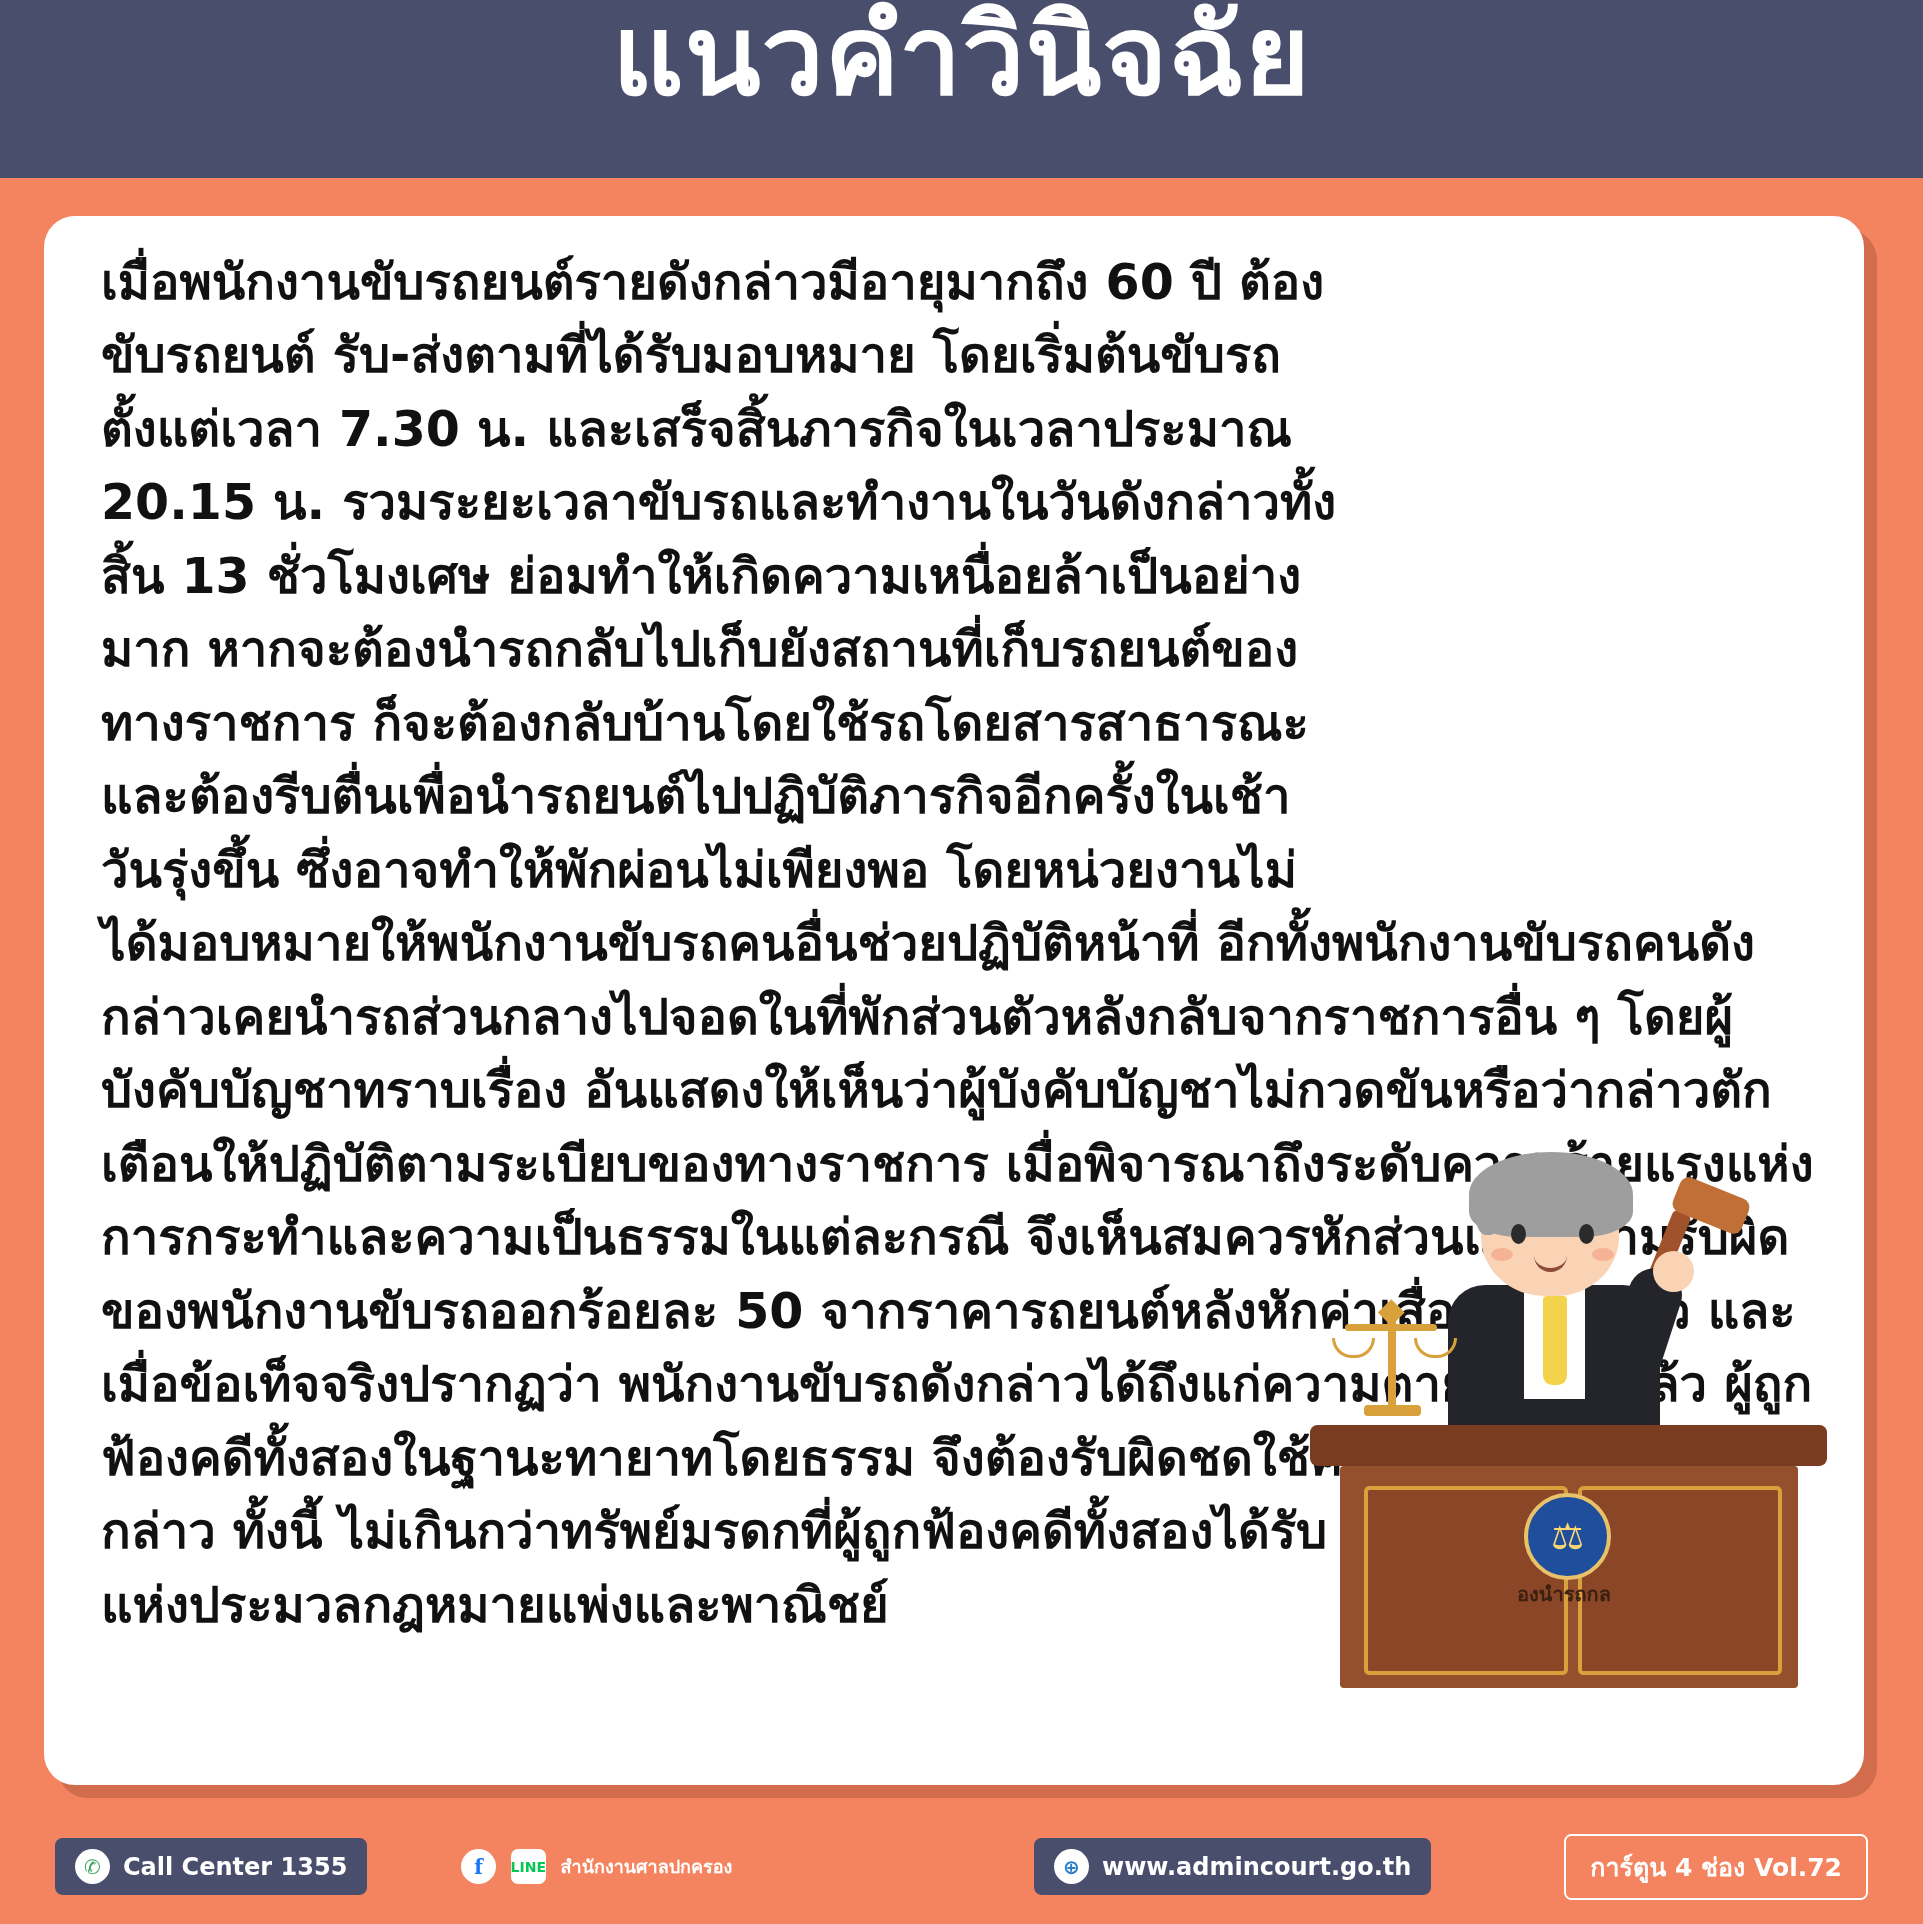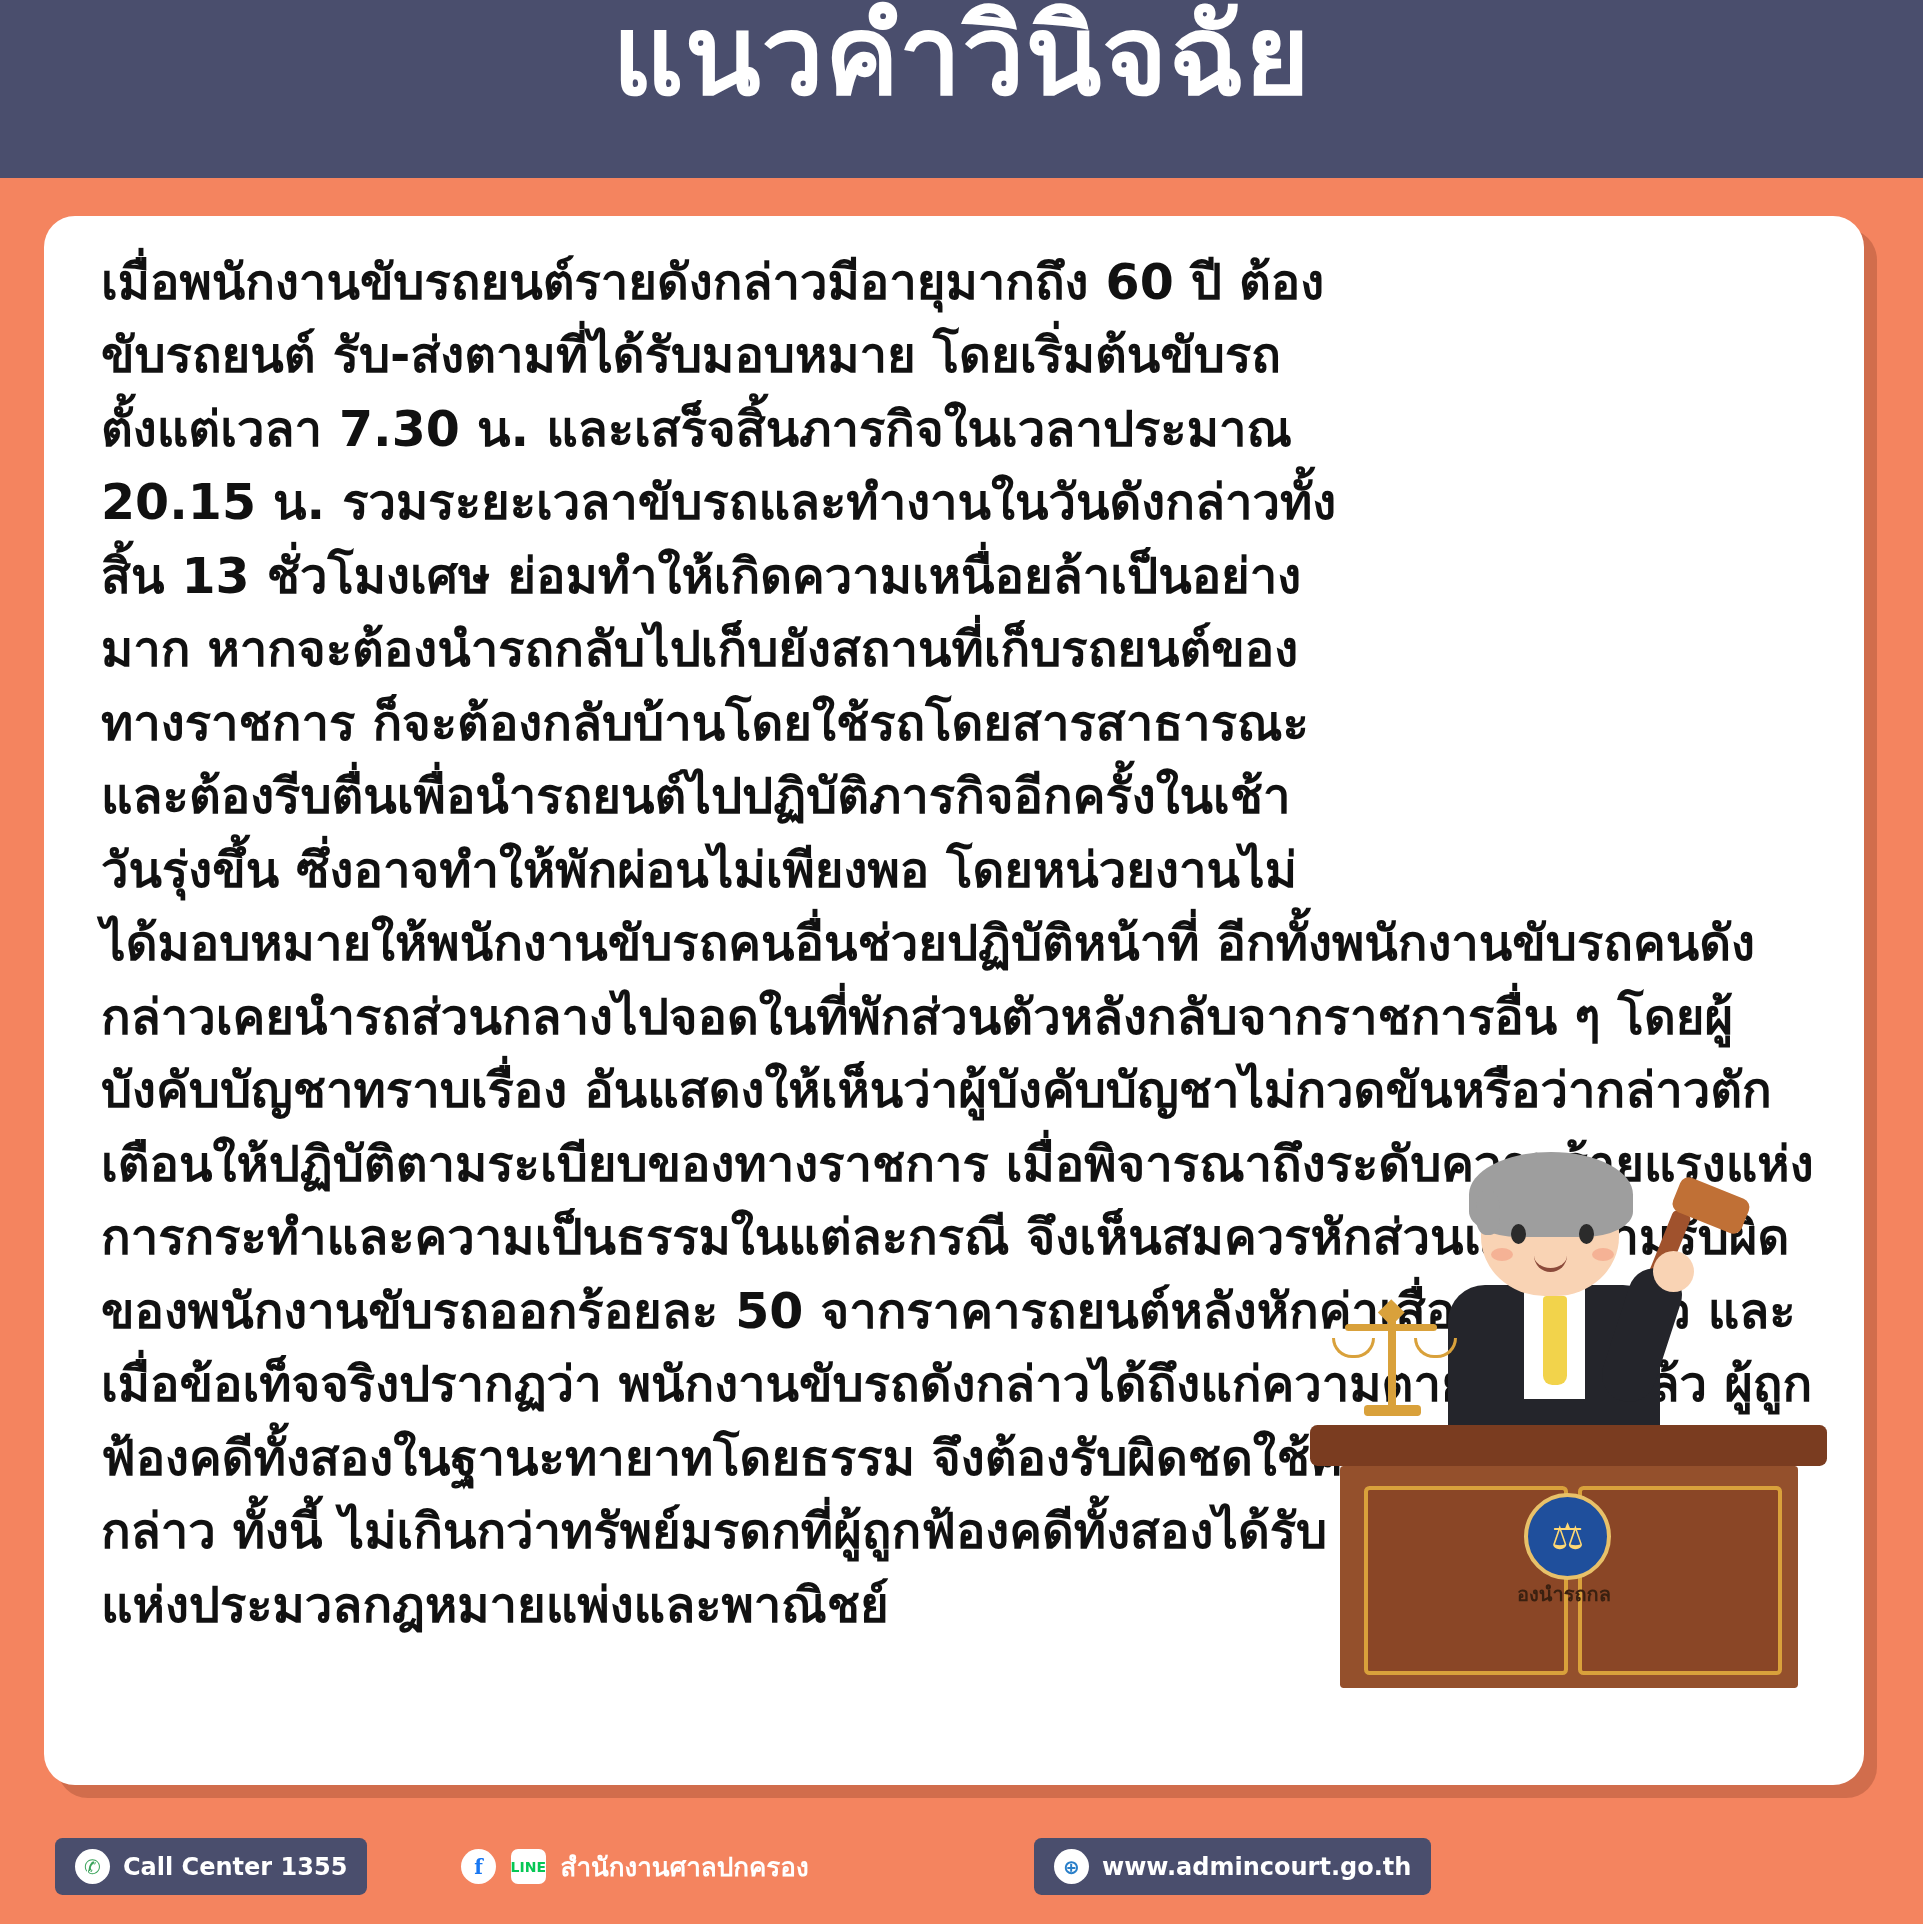--- a/index.html
+++ b/index.html
@@ -391,21 +391,21 @@
   .vol-badge {
     border: 2.8px solid #ffffff;
     border-radius: 7.4px;
     padding: 11px 24px;
     color: #ffffff;
     font-size: 25px;
     font-weight: bold;
   }
   .footer-text-plain {
     color: #ffffff;
-    font-size: 26px;
+    font-size: 18px;
     font-weight: bold;
   }
 </style>
 </head>
 <body>
 
 <div class="page">
 
   <div class="header-bar">
     <div class="header-title">แนวคำวินิจฉัย</div>
@@ -471,17 +471,18 @@
       <span class="round-icon icon-fb">f</span>
       <span class="round-icon icon-line">LINE</span>
       <span class="footer-text-plain">สำนักงานศาลปกครอง</span>
     </div>
 
     <div class="footer-item footer-c3 pill">
       <span class="round-icon icon-globe">⊕</span>
       <span>www.admincourt.go.th</span>
     </div>
 
+    <div class="footer-c4 vol-badge">การ์ตูน 4 ช่อง Vol.72</div>
 
   </div>
 
 </div>
 
 
 </body></html>

